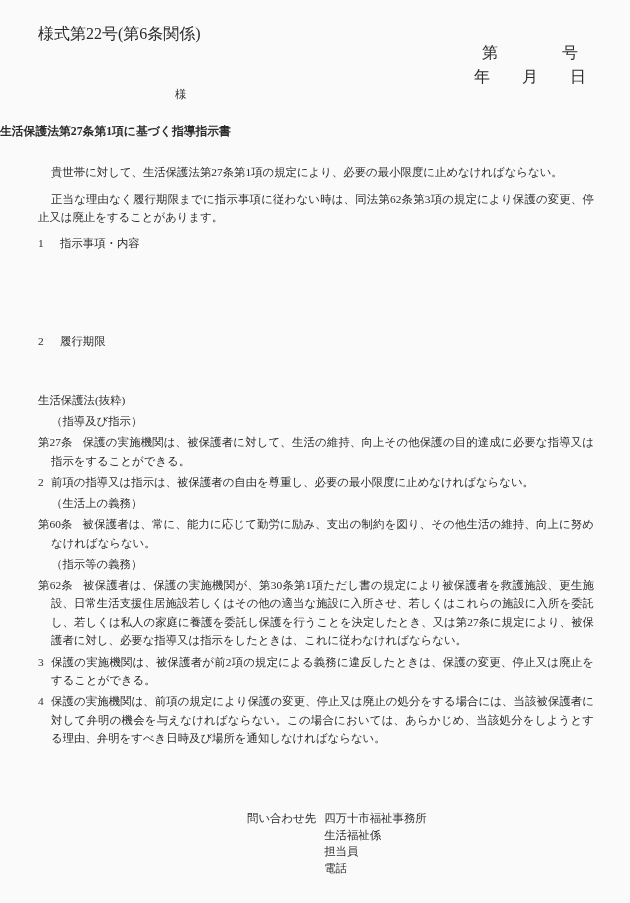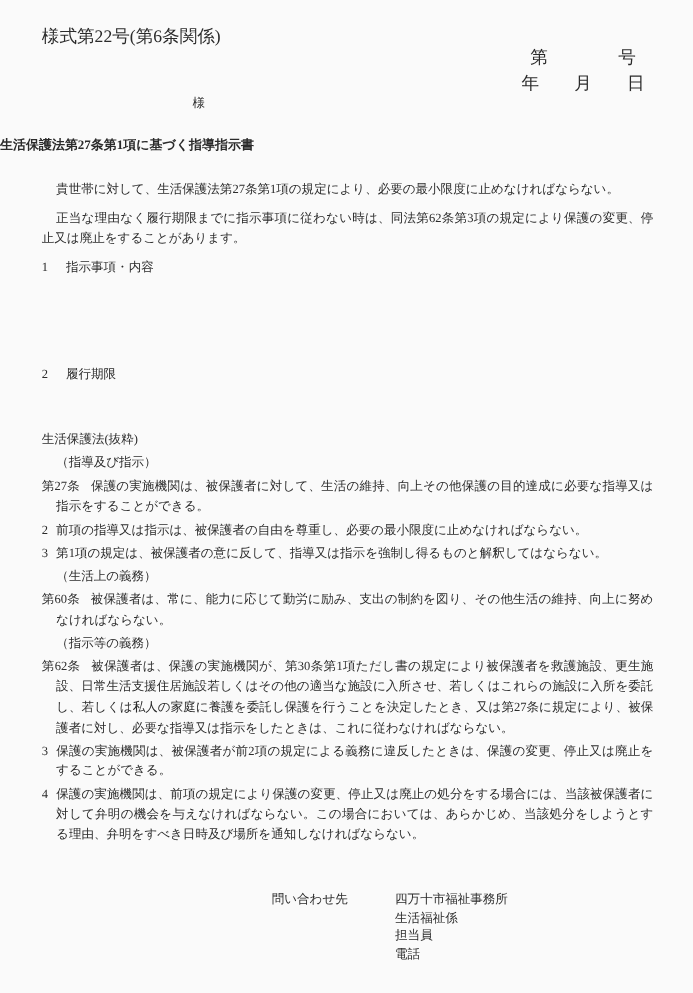--- a/index.html
+++ b/index.html
@@ -131,21 +131,21 @@
   .contact {
     position: absolute;
     left: 247px;
     top: 810px;
     display: flex;
     align-items: flex-start;
     font-size: 11.4px;
   }
   .contact-label {
     white-space: nowrap;
-    margin-right: 43px;
+    margin-right: 8px;
     line-height: 1.45;
   }
   .contact-lines { line-height: 1.45; }
   .contact-lines .c-line {
     display: block;
     white-space: nowrap;
   }
 </style>
 </head>
 <body>
@@ -183,23 +183,20 @@
     <p class="law-line law-sub">（指導及び指示）</p>
 
     <p class="law-line law-art">
       <span class="art-label">第27条</span><span>保護の実施機関は、被保護者に対して、生活の維持、向上その他保護の目的達成に必要な指導又は指示をすることができる。</span>
     </p>
 
     <p class="law-line law-item">
       <span class="item-num">2</span><span>前項の指導又は指示は、被保護者の自由を尊重し、必要の最小限度に止めなければならない。</span>
     </p>
 
-    <p class="law-line law-item">
-      <span class="item-num">3</span><span>第1項の規定は、被保護者の意に反して、指導又は指示を強制し得るものと解釈してはならない。</span>
-    </p>
 
     <p class="law-line law-sub">（生活上の義務）</p>
 
     <p class="law-line law-art">
       <span class="art-label">第60条</span><span>被保護者は、常に、能力に応じて勤労に励み、支出の制約を図り、その他生活の維持、向上に努めなければならない。</span>
     </p>
 
     <p class="law-line law-sub">（指示等の義務）</p>
 
     <p class="law-line law-art">

